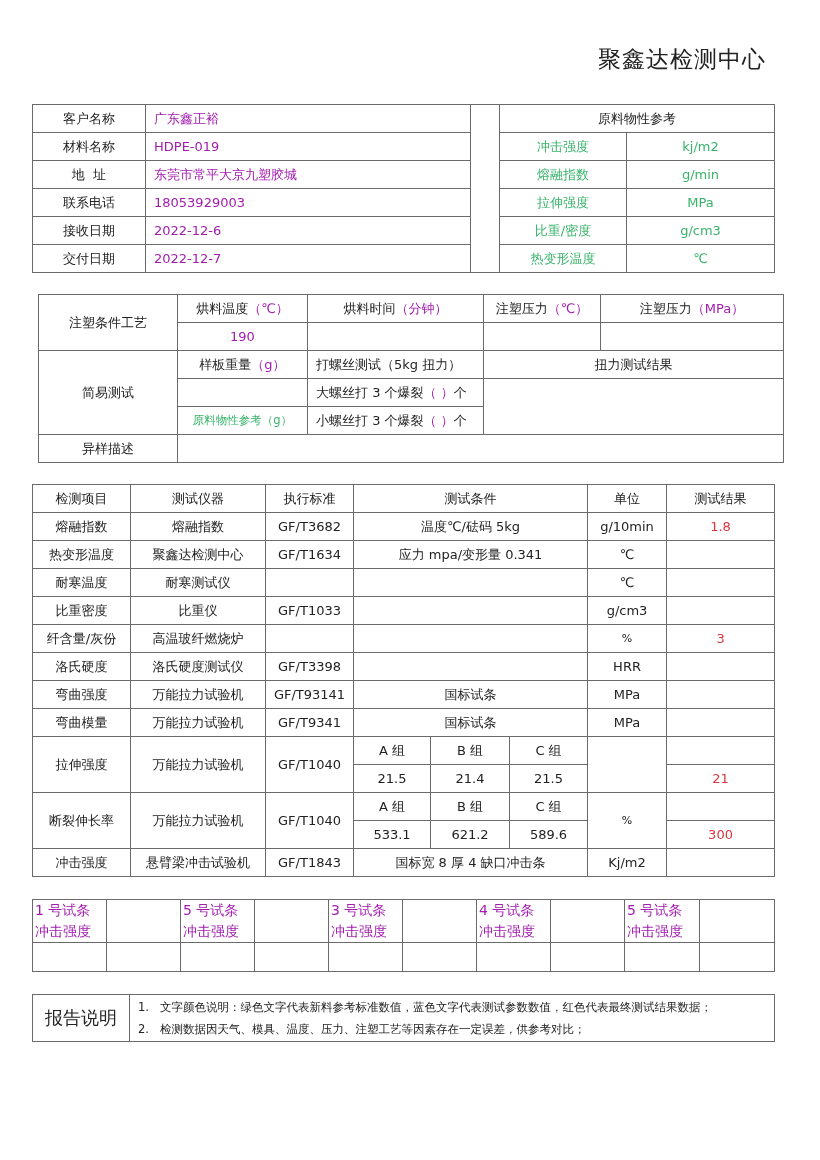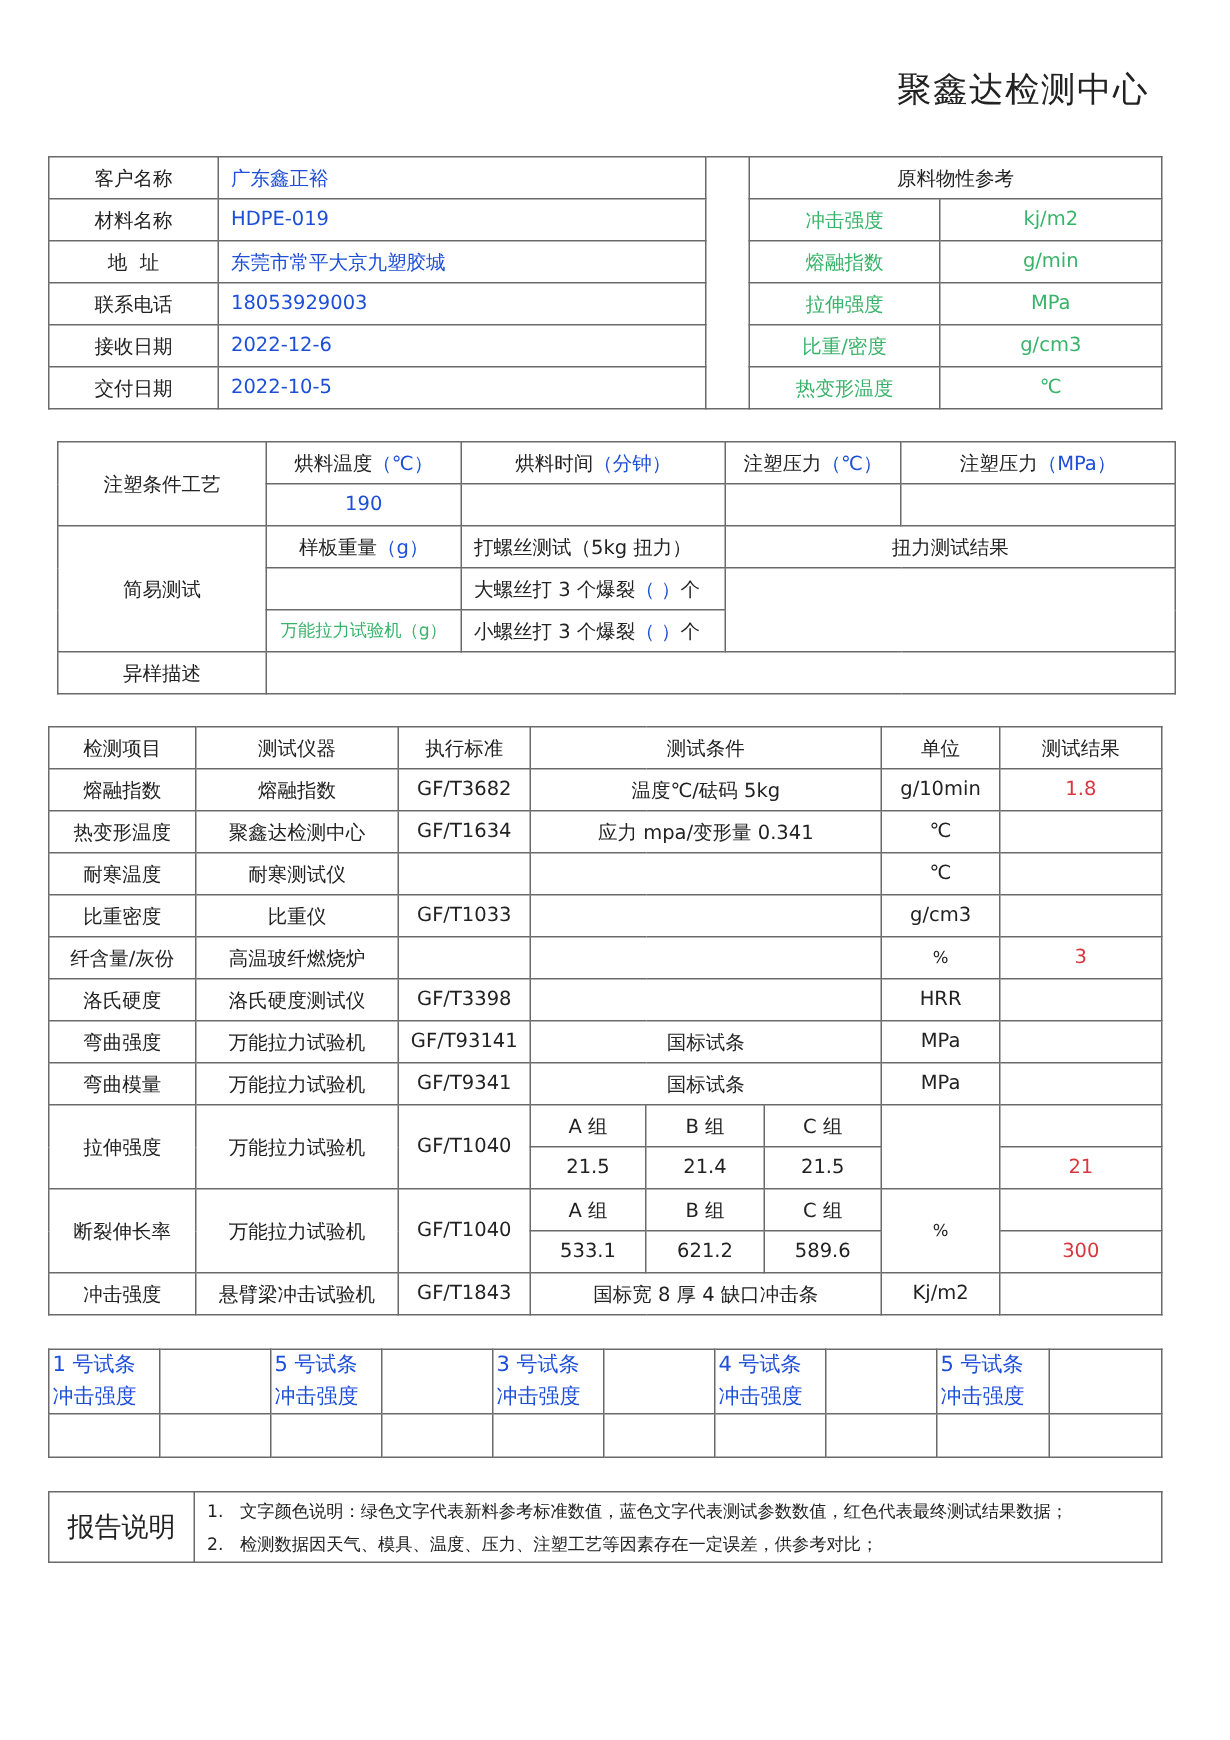--- a/index.html
+++ b/index.html
@@ -1,20 +1,20 @@
 <!DOCTYPE html>
 <html><head>
   <meta charset="utf-8">
   <style>
     html, body { margin: 0; padding: 0; background: #ffffff; }
     body { width: 820px; height: 1160px; position: relative; font-family: "DejaVu Sans", "Liberation Sans", sans-serif; color: #222; font-size: 13px; }
     .title { position: absolute; left: 0; top: 44px; width: 766px; text-align: right; font-size: 23px; letter-spacing: 1px; color: #222; }
     table { border-collapse: collapse; position: absolute; table-layout: fixed; }
     td { border: 1px solid #6a6a6a; text-align: center; vertical-align: middle; padding: 0; font-size: 13px; white-space: nowrap; overflow: hidden; }
-    .blue { color: #1d4ed8; }
+    .blue { color: #a21caf; }
     .green { color: #38b36a; }
     .red { color: #d9363e; margin-left: 15px; }
     .left { text-align: left; padding-left: 8px; }
     .small { font-size: 11.5px; }
     #t1 { left: 32px; top: 104px; width: 742px; }
     #t1 td { height: 27px; }
     #t1 td.gap { border-top: 1px solid #6a6a6a; border-bottom: 1px solid #6a6a6a; }
     #t2 { left: 38px; top: 294px; width: 745px; }
     #t2 td { height: 27px; }
     #t3 { left: 32px; top: 484px; width: 742px; }
@@ -68,21 +68,21 @@
     <td class="green">MPa</td>
   </tr>
   <tr>
     <td>接收日期</td>
     <td class="left blue">2022-12-6</td>
     <td class="green">比重/密度</td>
     <td class="green">g/cm3</td>
   </tr>
   <tr>
     <td>交付日期</td>
-    <td class="left blue">2022-10-5</td>
+    <td class="left blue">2022-12-7</td>
     <td class="green">热变形温度</td>
     <td class="green">℃</td>
   </tr>
 </tbody>
   </table>
 
 <table id="t2">
   <colgroup>
     <col style="width:139px">
       <col style="width:130px">
@@ -109,21 +109,21 @@
     <td><span>样板重量</span><span class="blue">（g）</span></td>
     <td class="left">打螺丝测试（5kg 扭力）</td>
     <td colspan="2">扭力测试结果</td>
   </tr>
   <tr>
     <td class="blue"></td>
     <td class="left"><span>大螺丝打 3 个爆裂</span><span class="blue">（ ）</span><span>个</span></td>
     <td colspan="2" rowspan="2"></td>
   </tr>
   <tr>
-    <td class="green small">万能拉力试验机（g）</td>
+    <td class="green small">原料物性参考（g）</td>
     <td class="left"><span>小螺丝打 3 个爆裂</span><span class="blue">（ ）</span><span>个</span></td>
   </tr>
   <tr>
     <td>异样描述</td>
     <td colspan="4"></td>
   </tr>
 </tbody>
   </table>
 
 <table id="t3">

